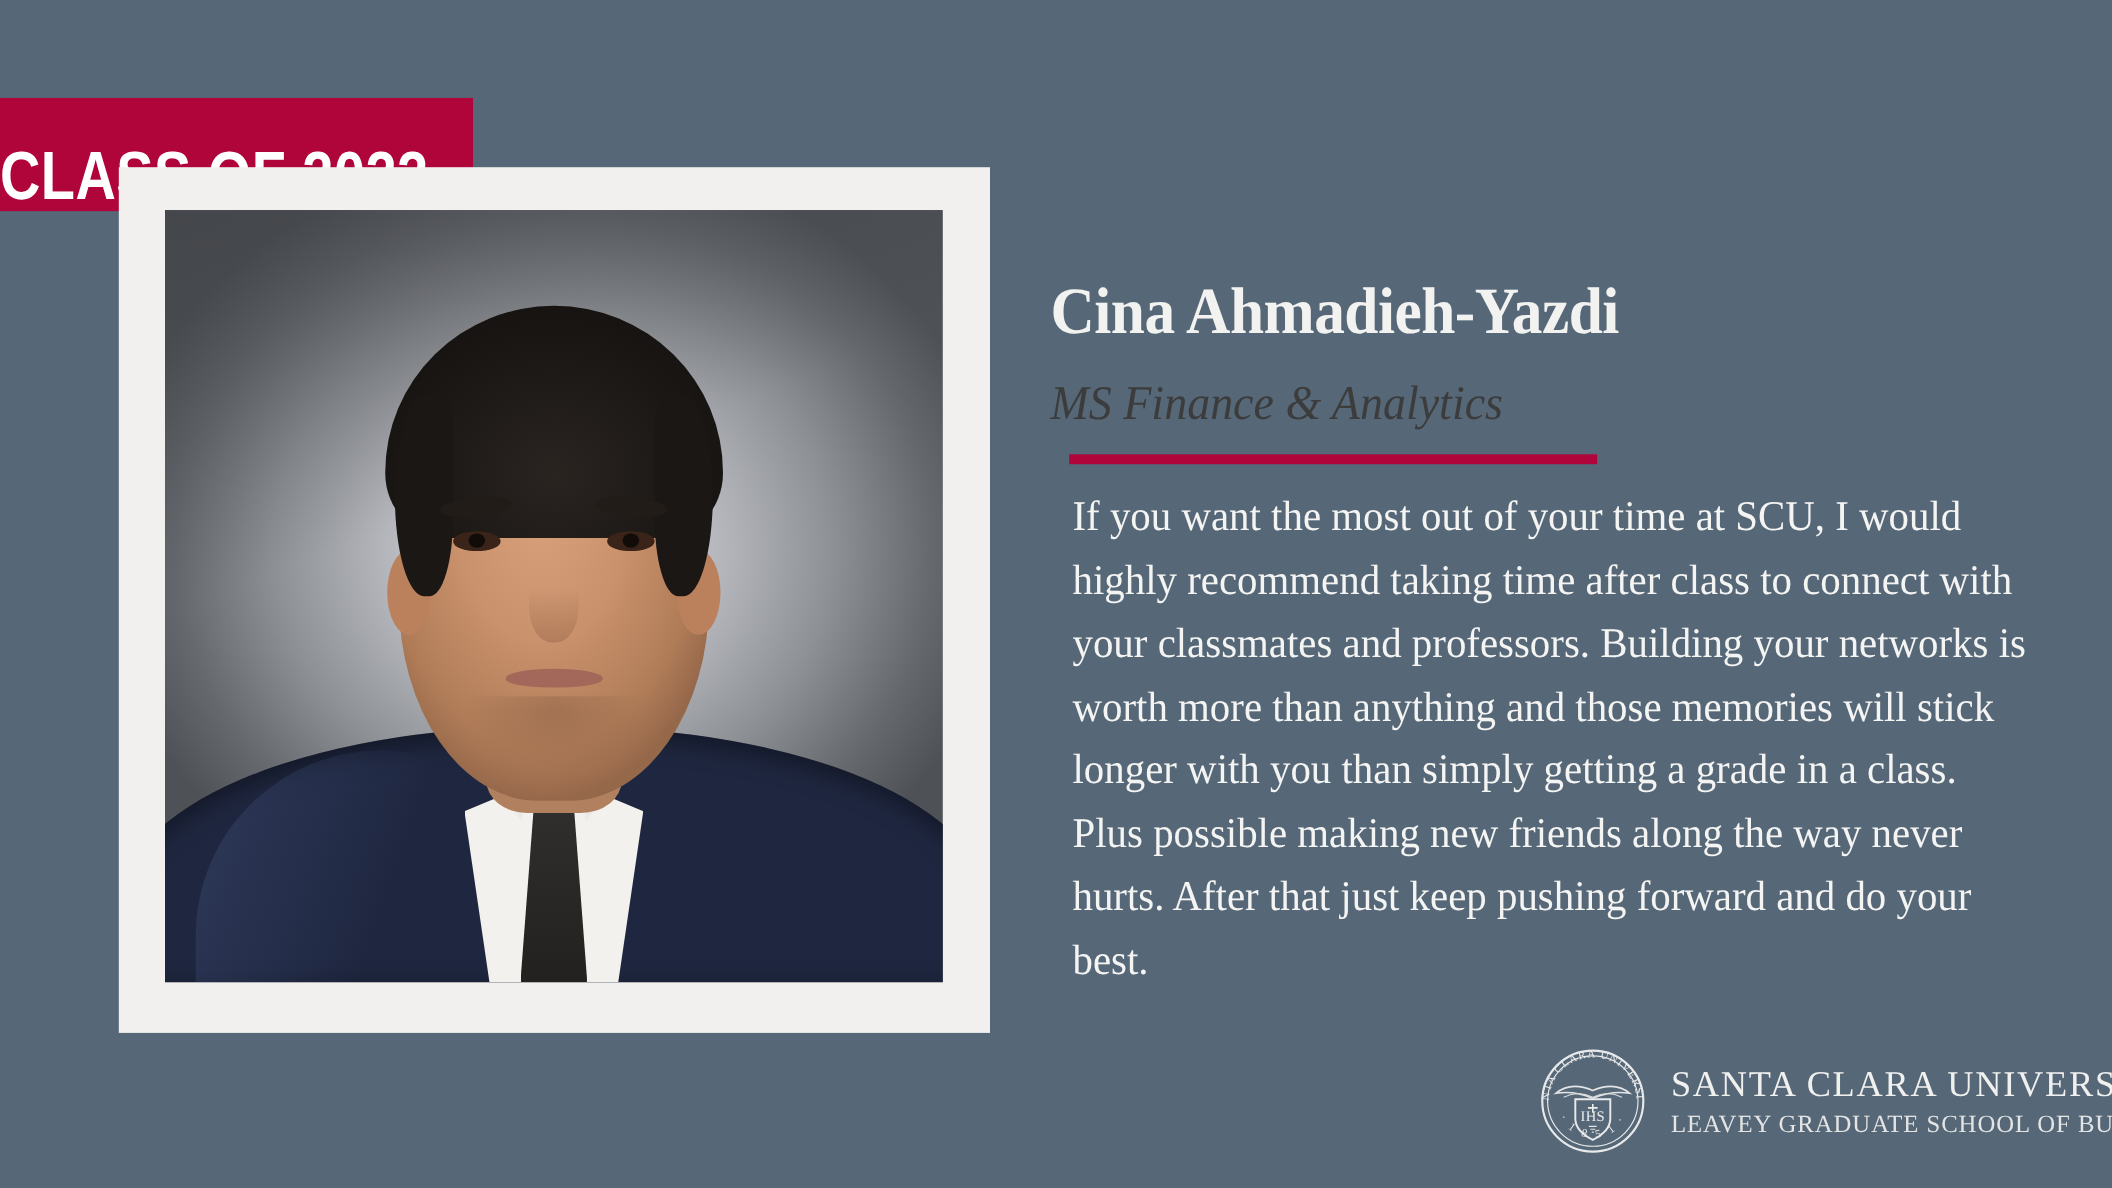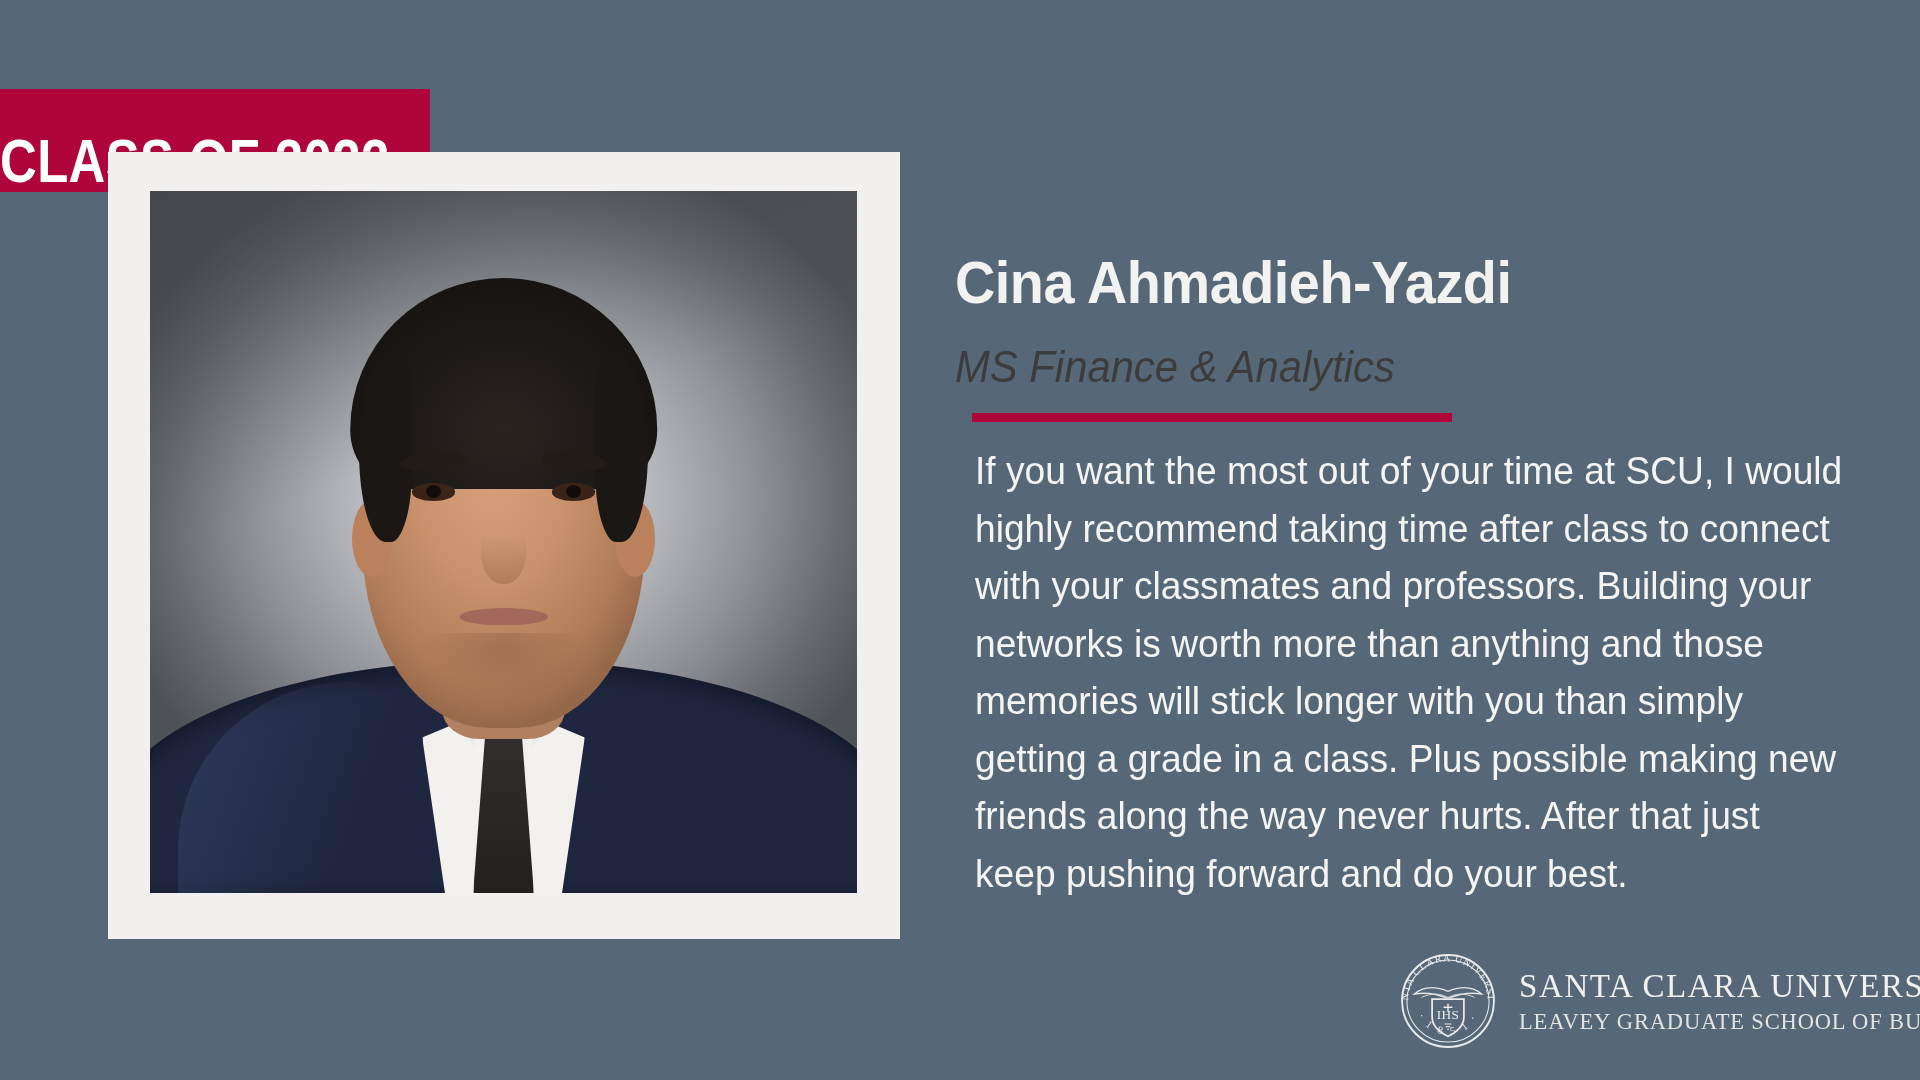--- a/index.html
+++ b/index.html
@@ -238,20 +238,21 @@
     background: radial-gradient(ellipse at 50% 20%, rgba(120,82,58,0.35), rgba(120,82,58,0) 70%);
   }
 
   
   #info-col {
     position: absolute;
     left: 955px;
     top: 0;
     width: 900px;
     height: 1080px;
+    font-family: Liberation Serif, serif;
   }
   #person-name {
     position: absolute;
     left: 0;
     top: 253px;
     color: #f2f2f0;
     font-size: 60px;
     font-weight: 700;
     line-height: 1;
     letter-spacing: -0.5px;

